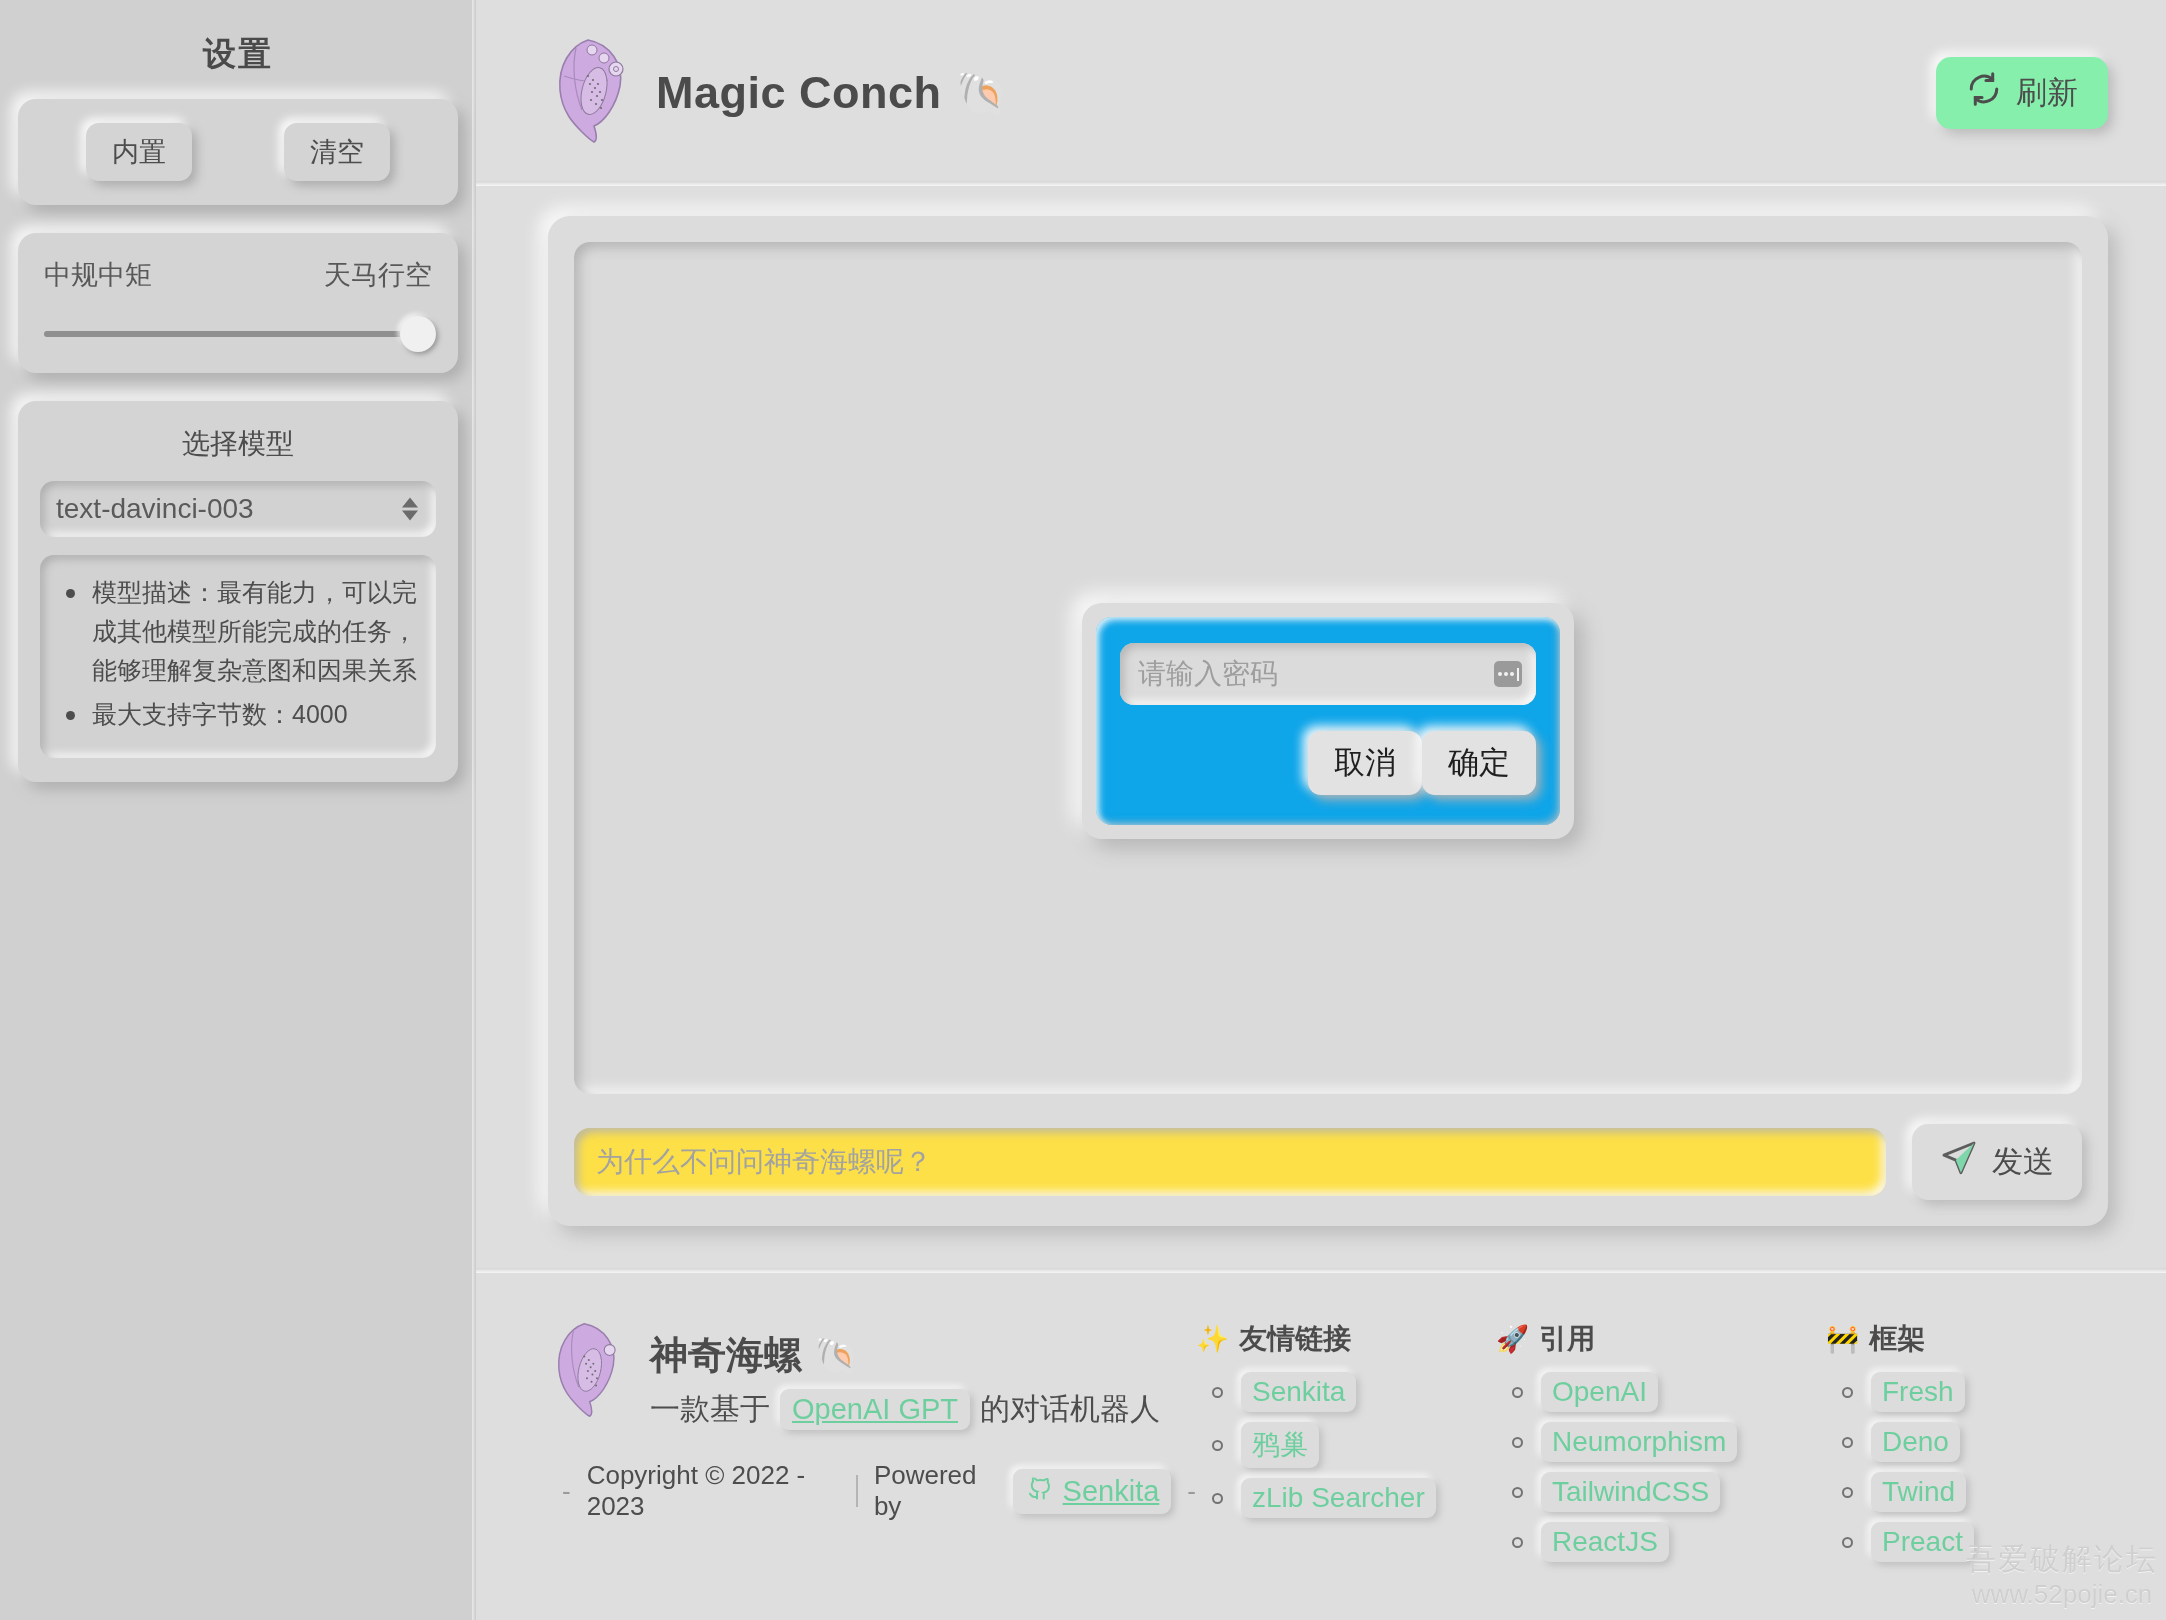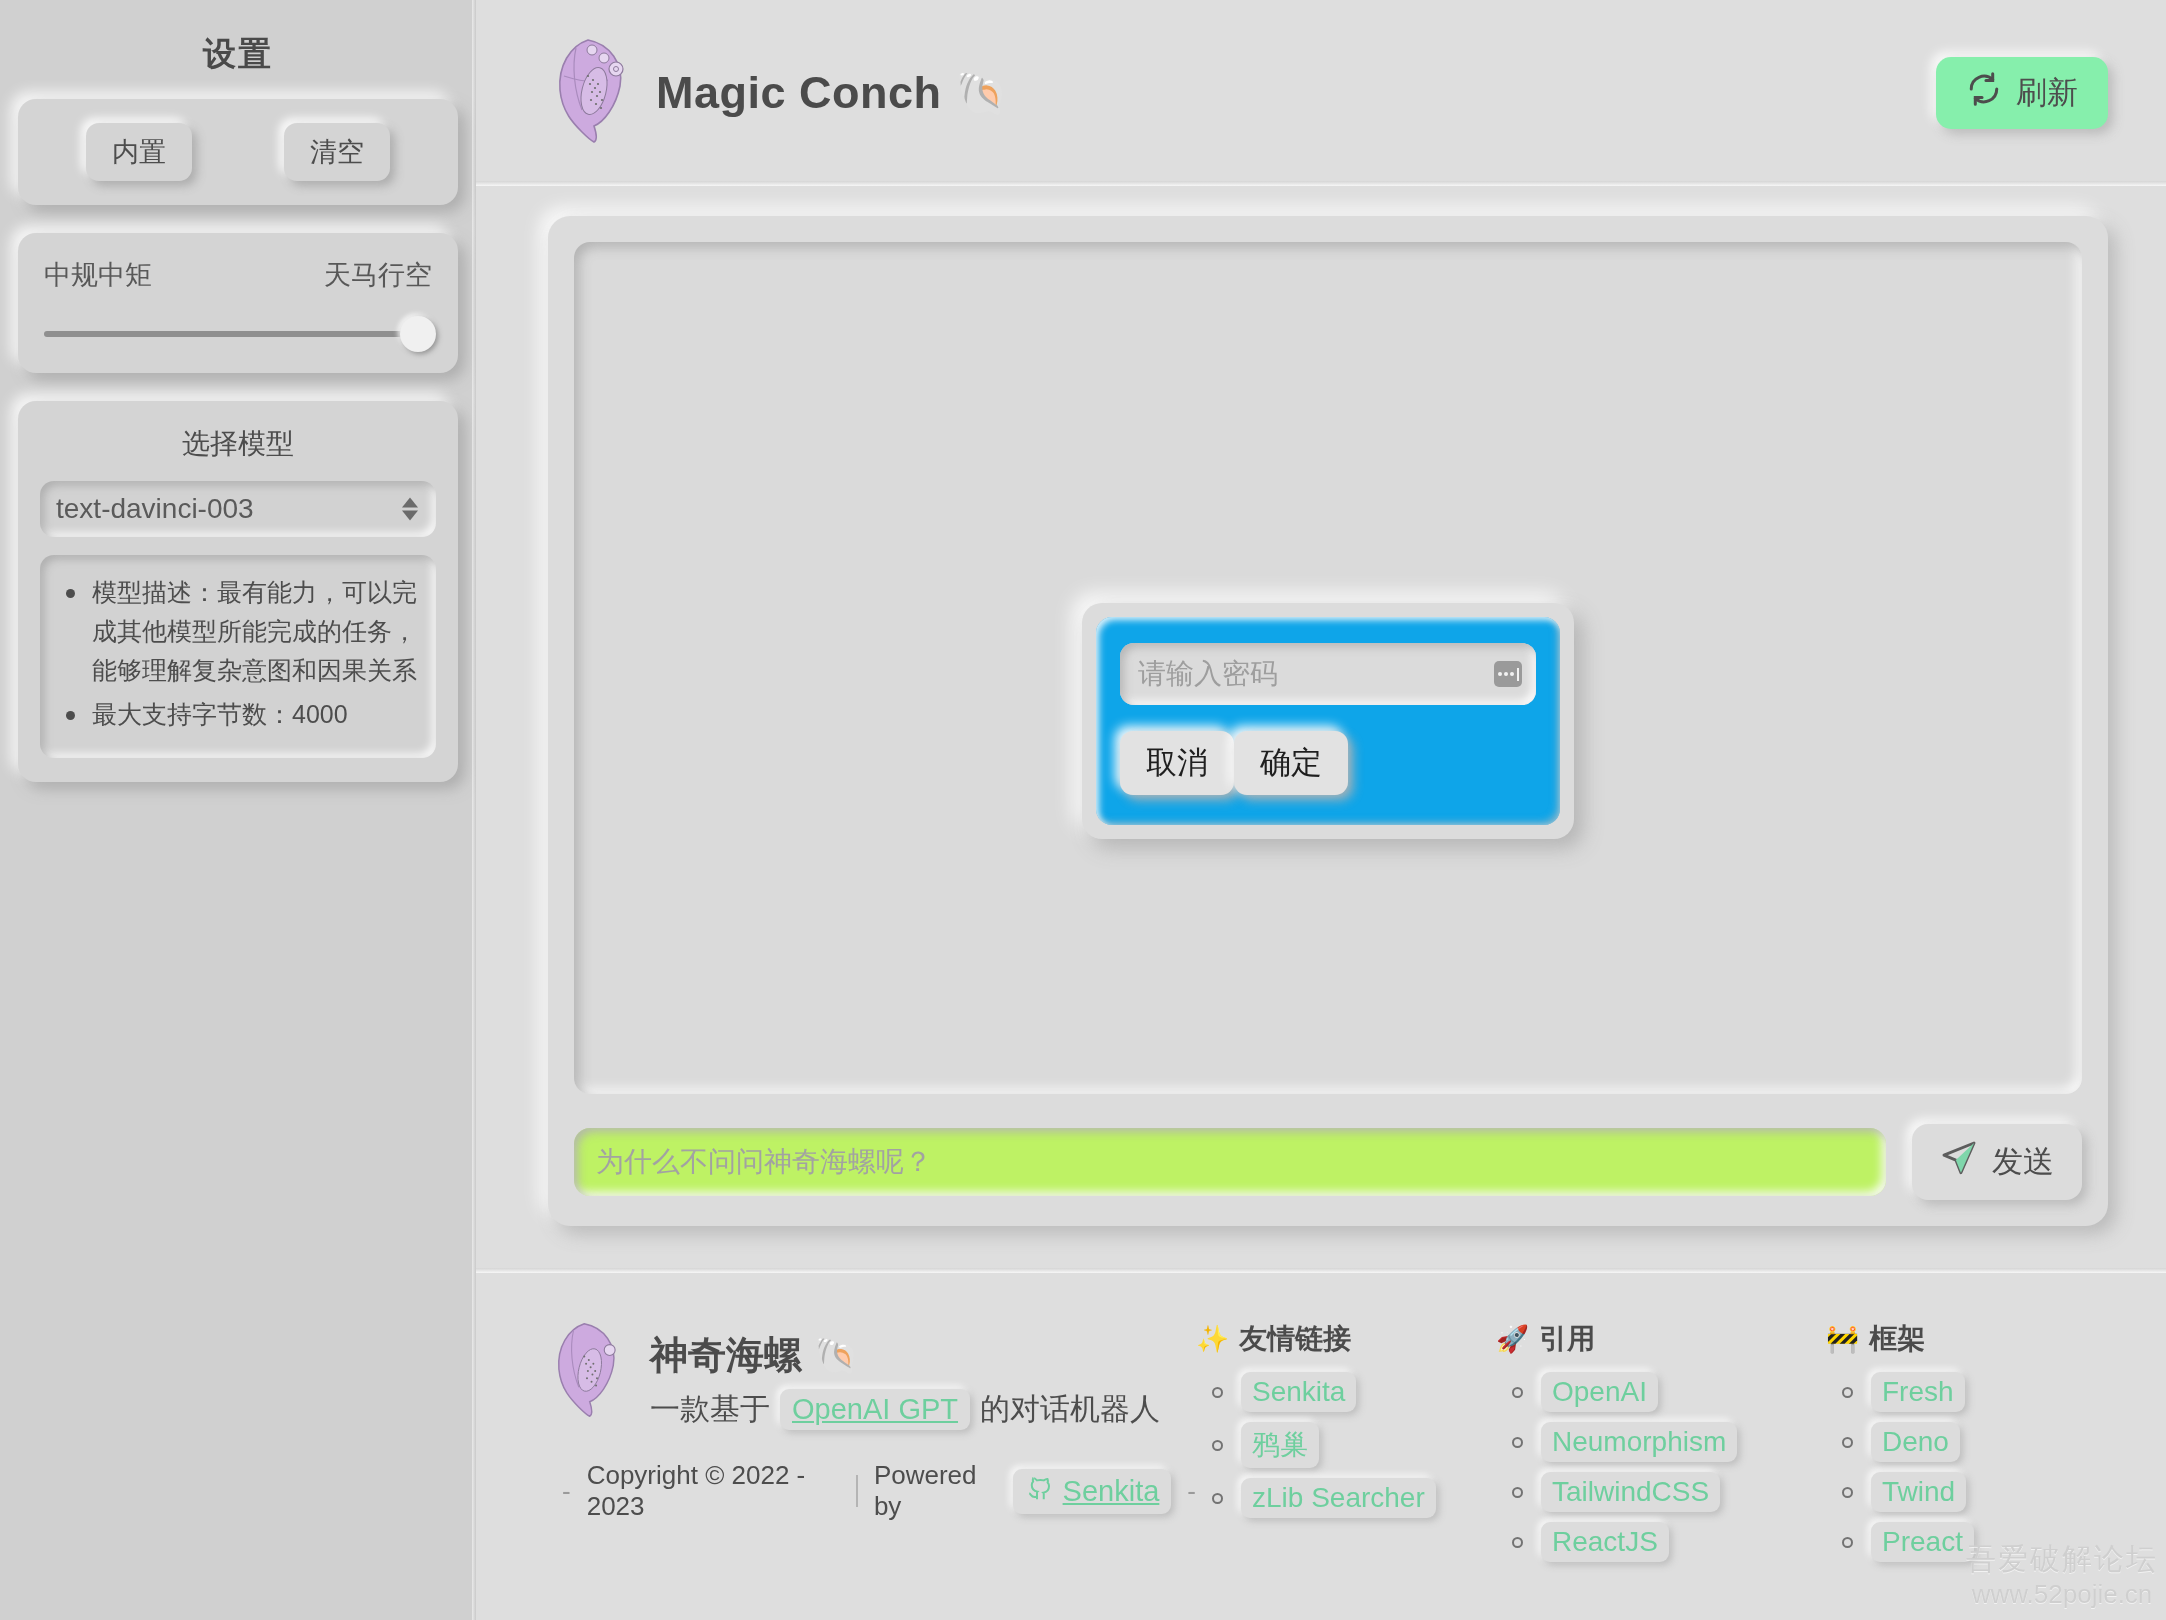--- a/index.html
+++ b/index.html
@@ -167,21 +167,21 @@
     background: #dadada;
     box-shadow: inset 5px 5px 12px rgba(172,172,172,0.85), inset -5px -5px 12px rgba(255,255,255,0.92);
     position: relative;
     overflow: hidden;
   }
 
   
   #composer { display: flex; align-items: center; gap: 26px; margin-top: 30px; }
   .composer-input-wrap {
     flex: 1; height: 68px; display: flex; align-items: center; padding: 0 22px;
-    border-radius: 16px; background: #bef264;
+    border-radius: 16px; background: #fde047;
     box-shadow: inset 4px 4px 10px rgba(176,176,176,0.85), inset -4px -4px 10px rgba(255,255,255,0.92);
   }
   .composer-input {
     width: 100%; border: none; outline: none; background: transparent;
     font-size: 28px; color: #5a5a5a; font-family: inherit;
   }
   .composer-input::placeholder { color: #a2a2a2; }
   .send-btn {
     display: flex; align-items: center; gap: 14px;
     background: #dcdcdc; border: none; border-radius: 16px;
@@ -212,21 +212,21 @@
     position: relative; height: 62px; display: flex; align-items: center; padding: 0 18px;
     border-radius: 14px; background: #dbdbdb;
     box-shadow: inset 4px 4px 9px rgba(176,176,176,0.85), inset -4px -4px 9px rgba(255,255,255,0.95);
     margin-bottom: 26px;
   }
   .modal-input {
     width: 100%; border: none; outline: none; background: transparent;
     font-size: 28px; color: #5a5a5a; font-family: inherit;
   }
   .modal-input::placeholder { color: #9e9e9e; }
-  .modal-btn-row { display: flex; justify-content: flex-start; }
+  .modal-btn-row { display: flex; justify-content: flex-end; }
   .modal-btn {
     background: #e2e2e2; border: none; border-radius: 13px;
     padding: 11px 26px; font-size: 31px; color: #1f1f1f;
     font-family: inherit; cursor: pointer;
     box-shadow: 5px 5px 11px rgba(177,177,177,0.9), -5px -5px 11px rgba(255,255,255,0.95);
   }
 
   
   #footer {
     flex: 0 0 352px; position: relative;

